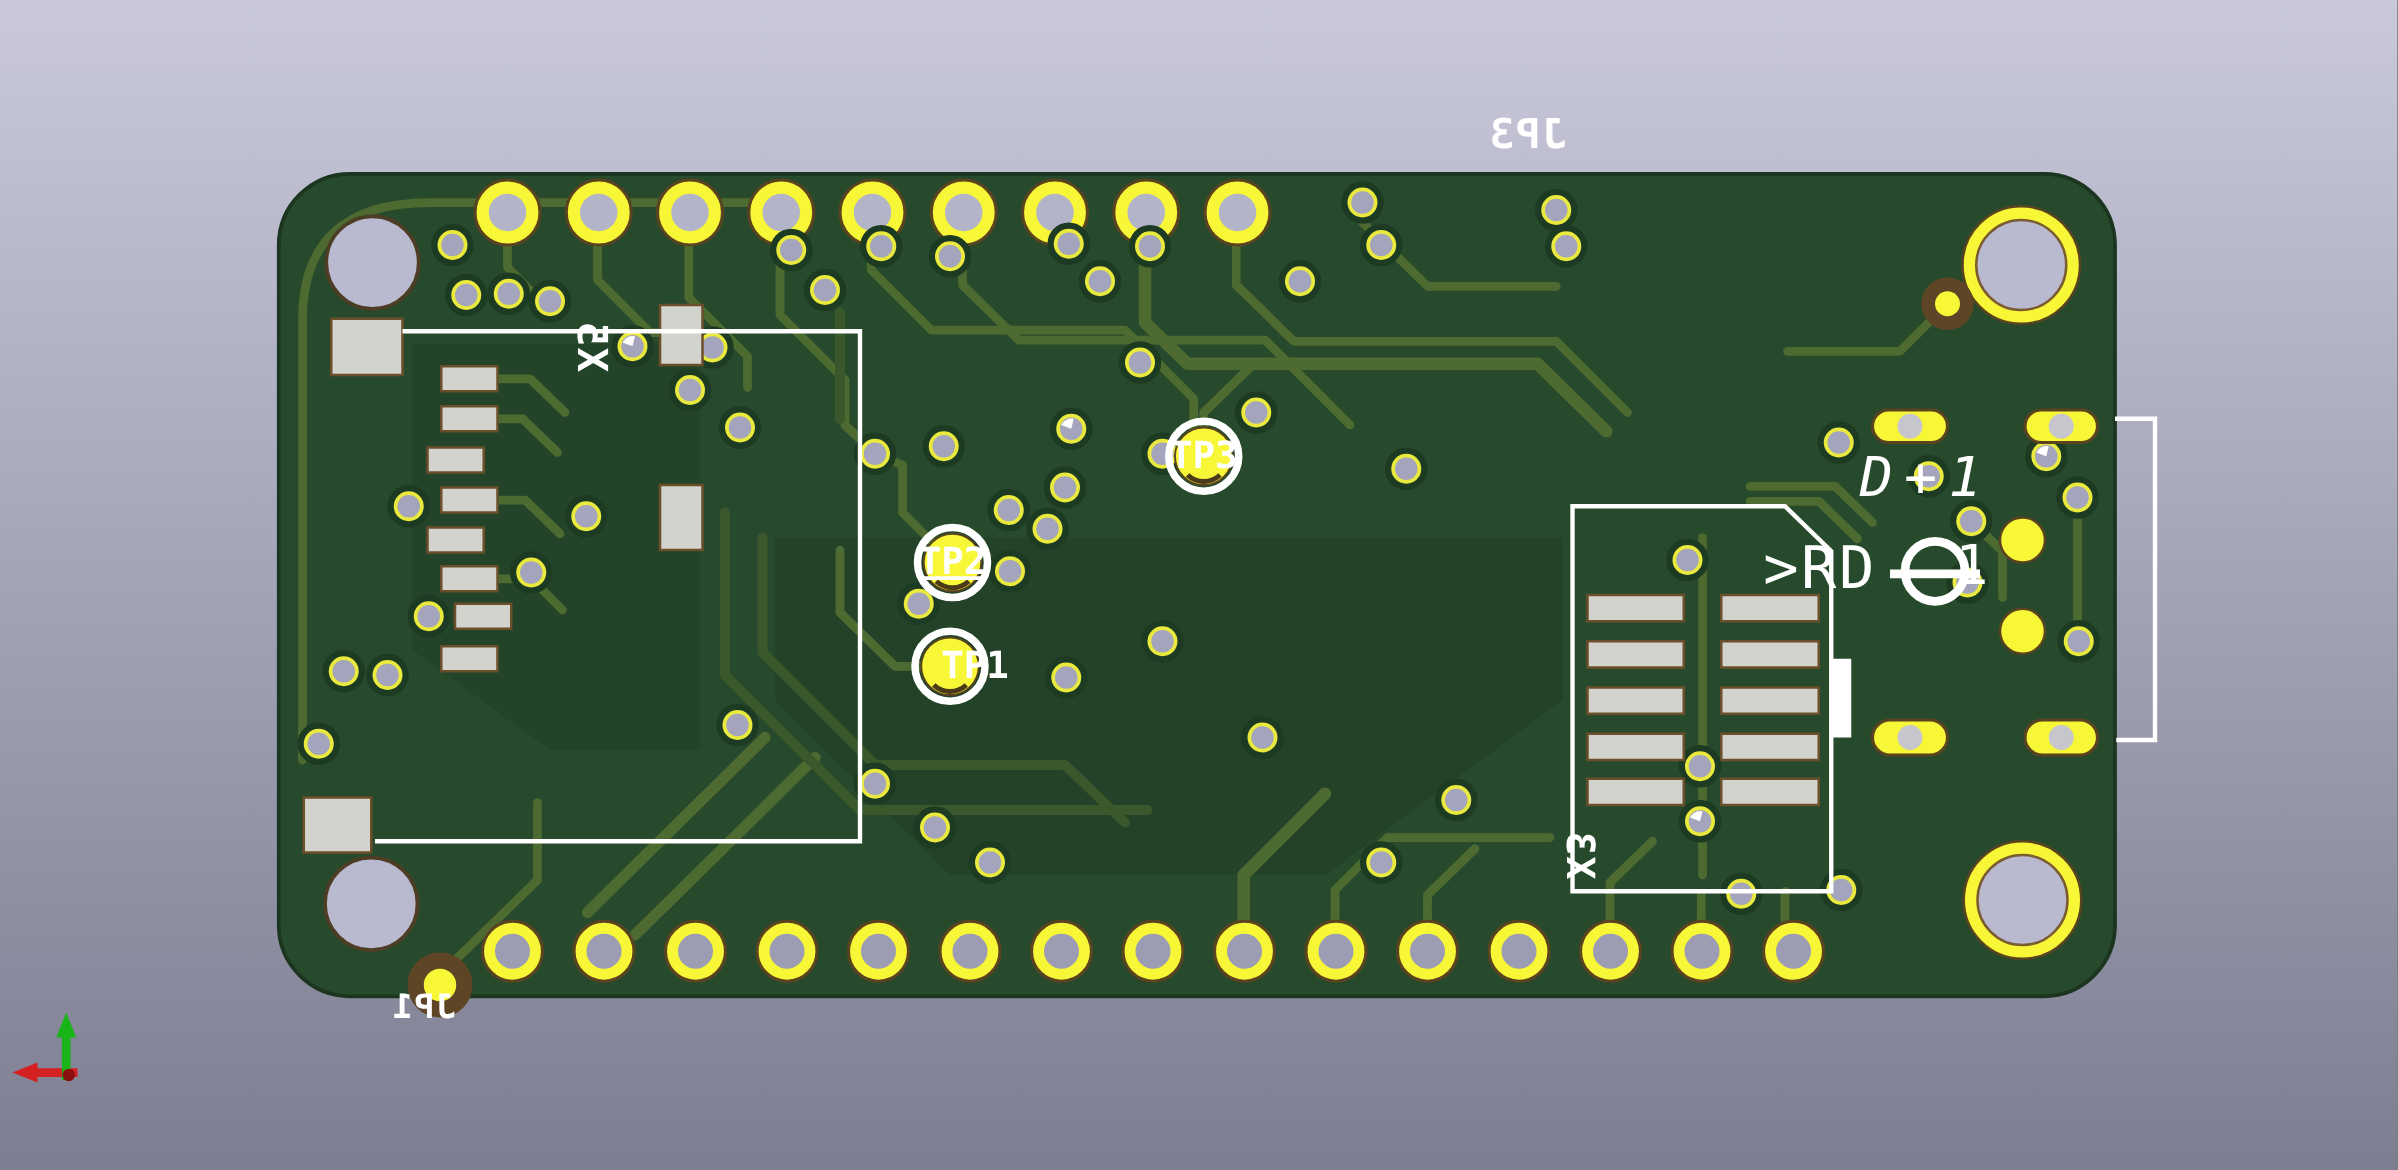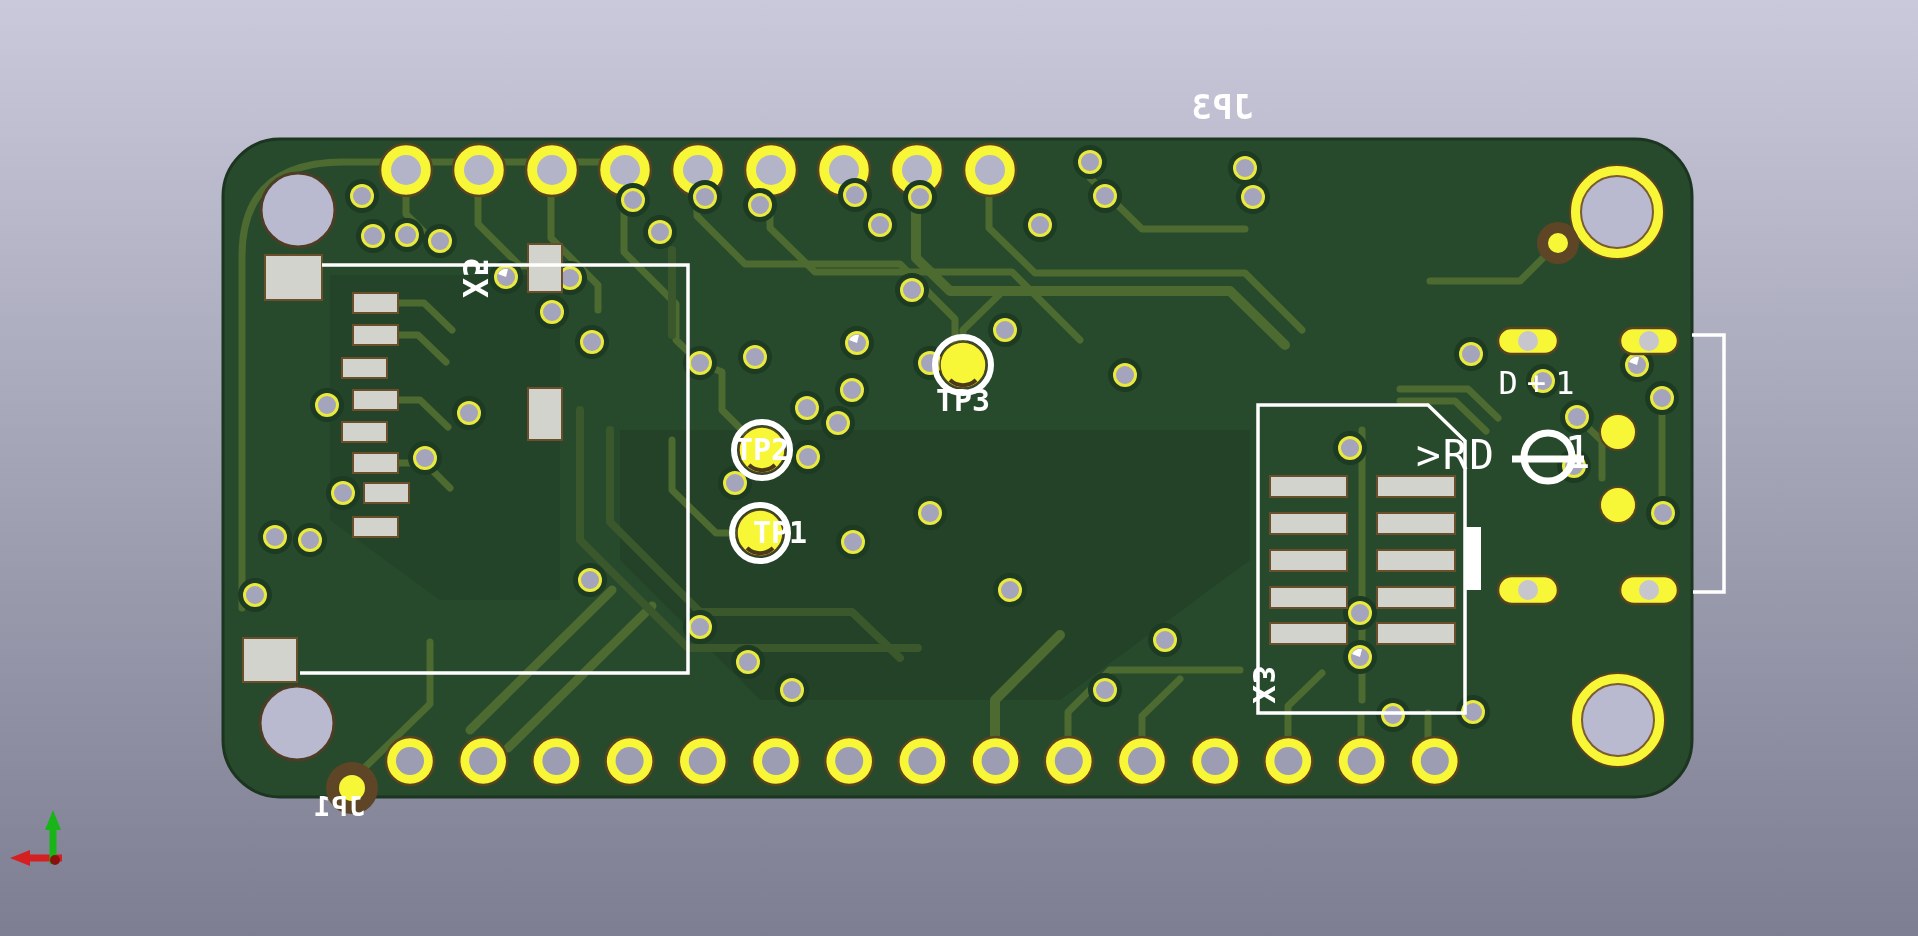--- a/index.html
+++ b/index.html
@@ -8,22 +8,22 @@
     font-family:"DejaVu Sans Mono","Liberation Mono",monospace;}
   #board-svg{position:absolute;left:0;top:0;}
   .lbl{position:absolute;color:#fff;font-weight:bold;white-space:pre;line-height:1;
        transform:translate(-50%,-50%);letter-spacing:1px;}
   .lbl.mirror{transform:translate(-50%,-50%) scaleX(-1);}
   .lbl.rot{transform:translate(-50%,-50%) rotate(90deg) scaleX(-1);}
   #lbl-jp3{left:1222px;top:107px;font-size:33px;}
   #lbl-jp1{left:339px;top:806px;font-size:27px;}
   #lbl-x5{left:474px;top:277px;font-size:33px;}
   #lbl-x3{left:1263px;top:684px;font-size:31px;}
-  #lbl-dp1{left:1541px;top:383px;font-size:32px;letter-spacing:9px;font-weight:normal;}
-  #lbl-rd{left:1456px;top:455px;font-size:41px;letter-spacing:2px;font-weight:normal;}
+  #lbl-dp1{left:1541px;top:383px;font-size:44px;letter-spacing:9px;font-weight:normal;font-style:italic;}
+  #lbl-rd{left:1456px;top:455px;font-size:47px;letter-spacing:2px;font-weight:normal;}
   #lbl-rdnum{left:1578px;top:453px;font-size:44px;font-weight:normal;}
   .tp-lbl{font-size:30px;letter-spacing:0px;}
 </style>
 </head>
 <body>
 
 <div id="viewport">
 
   <svg id="board-svg" width="1918" height="936" viewBox="0 0 1918 936">
 
@@ -389,16 +389,16 @@
 
   <div class="lbl mirror" id="lbl-jp3">JP3</div>
   <div class="lbl mirror" id="lbl-jp1">JP1</div>
   <div class="lbl rot" id="lbl-x5">X5</div>
   <div class="lbl rot" id="lbl-x3">X3</div>
   <div class="lbl" id="lbl-dp1">D+1</div>
   <div class="lbl" id="lbl-rd">&gt;RD</div>
   <div class="lbl" id="lbl-rdnum">1</div>
   <div id="tp-labels">
       <div class="lbl tp-lbl" style="left: 780px; top: 533px;">TP1</div>
-      <div class="lbl tp-lbl" style="left: 762px; top: 450px;">TP2</div>
-      <div class="lbl tp-lbl" style="left: 963px; top: 365px; margin-top: 36px;">TP3</div>
+      <div class="lbl tp-lbl" style="left: 762px; top: 450px; text-decoration: underline;">TP2</div>
+      <div class="lbl tp-lbl" style="left: 963px; top: 365px;">TP3</div>
     </div>
 </div>
 
 </body></html>

